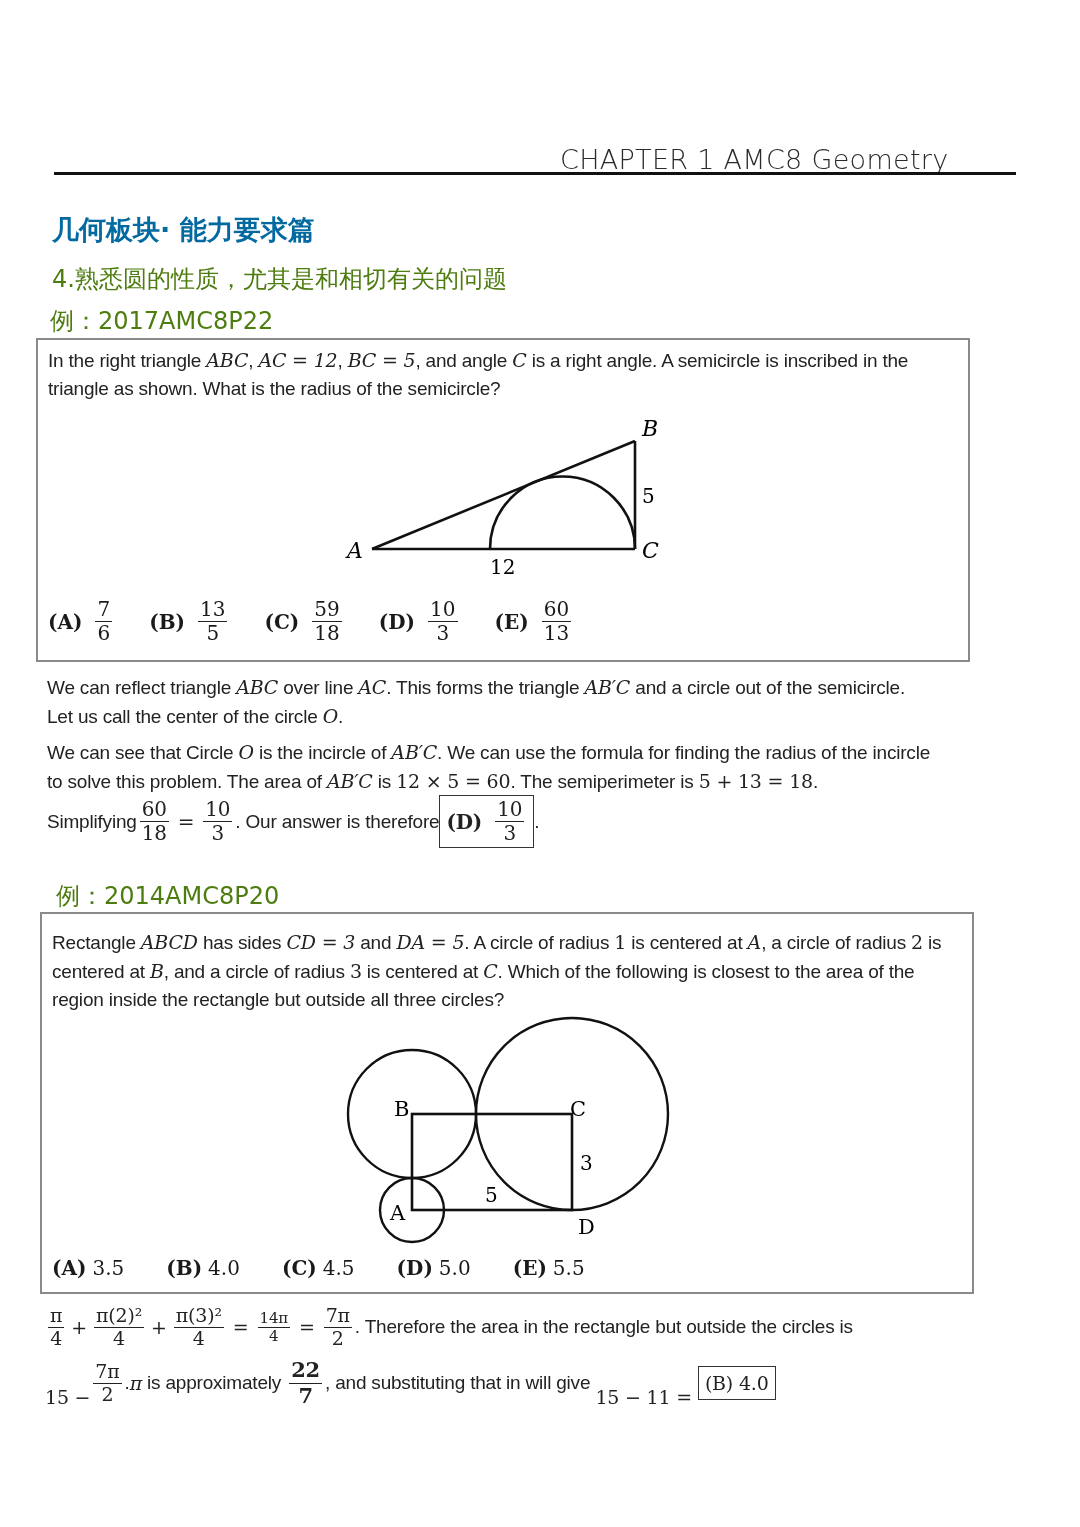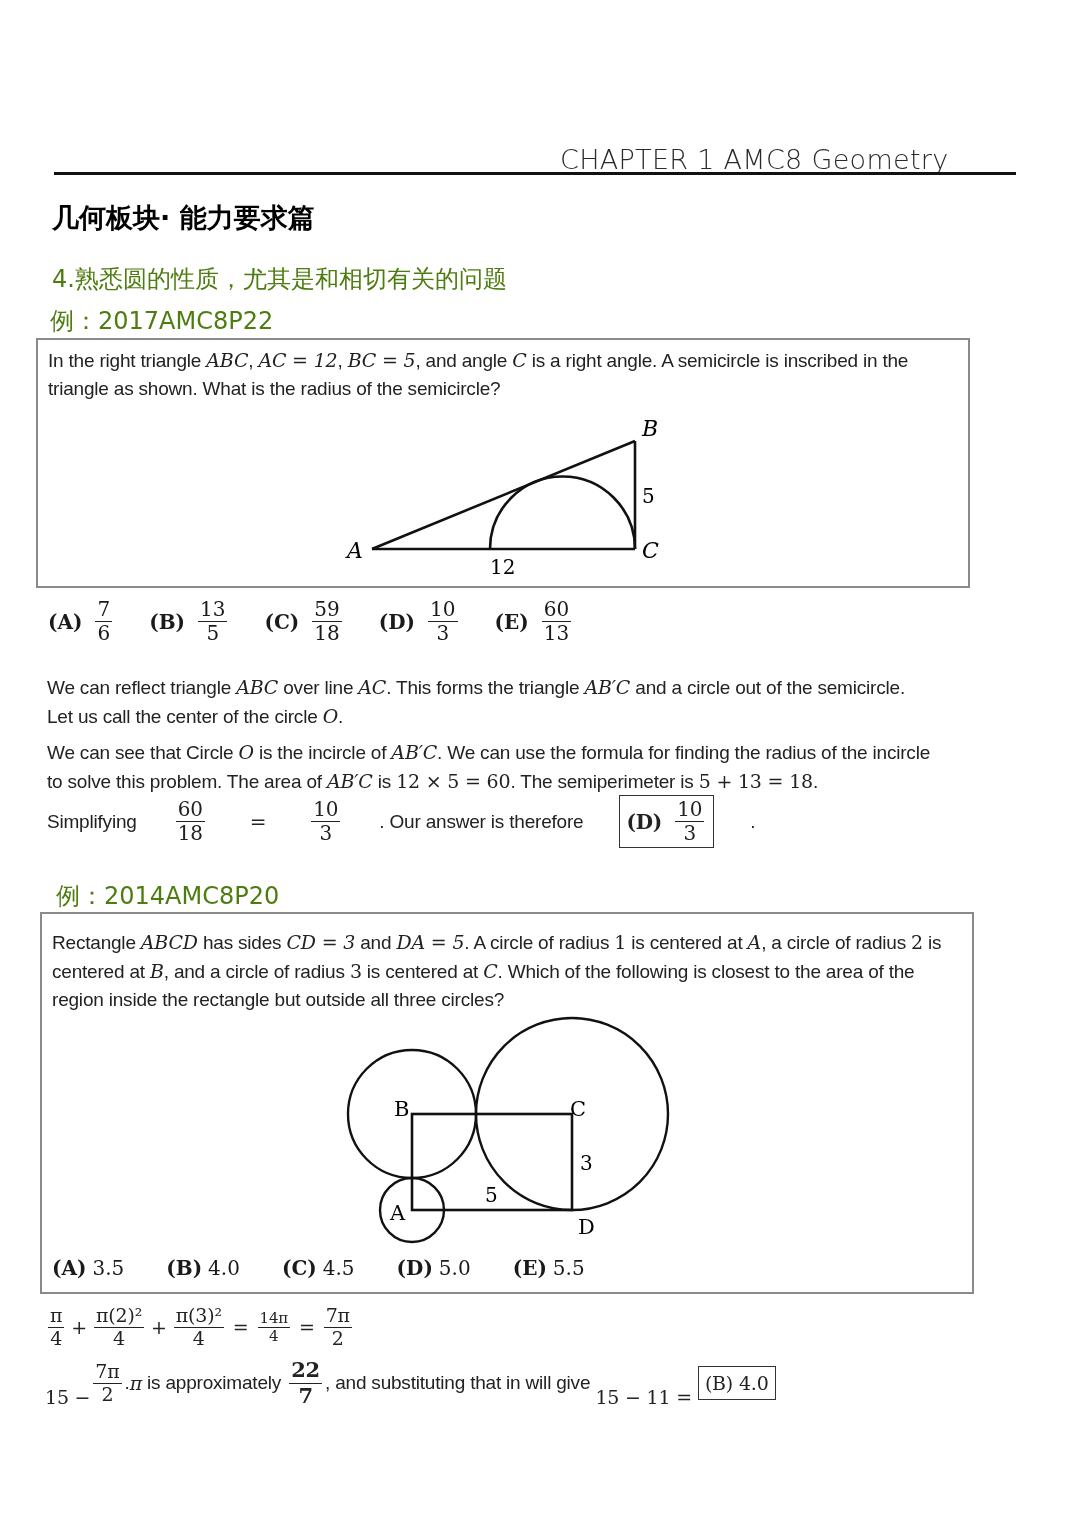--- a/index.html
+++ b/index.html
@@ -1,20 +1,20 @@
 <!DOCTYPE html>
 <html><head>
 <meta charset="utf-8">
 <style>
   html, body { margin: 0; padding: 0; background: #ffffff; }
   body { width: 1080px; height: 1527px; position: relative; overflow: hidden; color: #1a1a1a; font-family: "DejaVu Sans", sans-serif; }
   .abs { position: absolute; }
   .chapter { left: 560px; top: 128px; font-size: 27px; font-weight: 300; color: #2a2a2a; letter-spacing: 0.3px; font-family: "DejaVu Sans", sans-serif; margin-top: 16px; }
   .chapter-rule { left: 54px; top: 172px; width: 962px; height: 3px; background: #111; }
-  .sec-title { left: 52px; top: 200px; font-size: 27px; font-weight: bold; color: #000000; font-family: "DejaVu Sans", sans-serif; }
+  .sec-title { left: 52px; top: 212px; font-size: 27px; font-weight: bold; color: #0369a1; font-family: "DejaVu Sans", sans-serif; }
   .sub { font-size: 24px; color: #4d7c0f; font-family: "DejaVu Sans", sans-serif; }
   .problem-box { border: 2px solid #8a8a8a; box-sizing: border-box; }
   .ptext { font-family: "Liberation Sans", sans-serif; font-size: 19px; line-height: 28px; color: #222; letter-spacing: -0.2px; }
   .m { font-family: "DejaVu Serif", serif; font-style: italic; }
   .mr { font-family: "DejaVu Serif", serif; margin-top: 28px; }
   .choices { display: flex; align-items: center; font-family: "DejaVu Serif", serif; font-size: 20px; }
   .choice { display: flex; align-items: center; margin-right: 34px; }
   .choice .lbl { font-weight: bold; margin-right: 10px; }
   .frac { display: inline-flex; flex-direction: column; align-items: center; vertical-align: middle; font-family: "DejaVu Serif", serif; margin: 0 3px; }
   .frac .num { padding: 0 2px; border-bottom: 1.6px solid #222; line-height: 1.15; }
@@ -25,21 +25,21 @@
 </head>
 <body>
 
 <div class="abs chapter">CHAPTER 1 AMC8 Geometry</div>
 <div class="abs chapter-rule"></div>
 
 <div class="abs sec-title">几何板块· 能力要求篇</div>
 <div class="abs sub" style="left:52px; top:263px;">4.熟悉圆的性质，尤其是和相切有关的问题</div>
 <div class="abs sub" style="left:50px; top:305px;">例：2017AMC8P22</div>
 
-<div class="abs problem-box" style="left:36px; top:338px; width:934px; height:250px;">
+<div class="abs problem-box" style="left:36px; top:338px; width:934px; height:324px;">
   <div class="ptext abs" style="left:10px; top:6px; width:905px;">
     <span>In the right triangle </span><span class="m">ABC</span><span>, </span><span class="m">AC = 12</span><span>, </span><span class="m">BC = 5</span><span>, and angle </span><span class="m">C</span><span> is a right angle. A semicircle is inscribed in the triangle as shown. What is the radius of the semicircle?</span>
   </div>
 
   <svg class="abs" style="left:0; top:0;" width="930" height="320">
     <line x1="334" y1="209" x2="597" y2="101" stroke="#111" stroke-width="2.6"></line>
     <line x1="597" y1="101" x2="597" y2="209" stroke="#111" stroke-width="2.6"></line>
     <line x1="334" y1="209" x2="597" y2="209" stroke="#111" stroke-width="2.6"></line>
     <path d="M 452 209 A 72 72 0 0 1 597 209" fill="none" stroke="#111" stroke-width="2.6"></path>
     <text x="604" y="96" font-size="22" font-style="italic">B</text>
@@ -87,21 +87,21 @@
       </div>
   </div>
 </div>
 
 <div class="abs ptext" style="left:47px; top:673px; width:880px;">
   <span>We can reflect triangle </span><span class="m">ABC</span><span> over line </span><span class="m">AC</span><span>. This forms the triangle </span><span class="m">AB′C</span><span> and a circle out of the semicircle. Let us call the center of the circle </span><span class="m">O</span><span>.</span>
 </div>
 <div class="abs ptext" style="left:47px; top:738px; width:890px;">
   <span>We can see that Circle </span><span class="m">O</span><span> is the incircle of </span><span class="m">AB′C</span><span>. We can use the formula for finding the radius of the incircle to solve this problem. The area of </span><span class="m">AB′C</span><span> is </span><span class="mr">12 × 5 = 60</span><span>. The semiperimeter is </span><span class="mr">5 + 13 = 18</span><span>.</span>
 </div>
-<div class="abs ptext" style="left:47px; top:795px; display:flex; align-items:center; font-size:19px;gap:36px;">
+<div class="abs ptext" style="left:47px; top:795px; display:flex; align-items:center; font-size:19px;">
   <span>Simplifying </span>
   <span class="frac" style="font-size:20px;">
       <span class="num">60</span>
       <span class="den">18</span>
     </span>
   <span class="mr" style="margin:0 6px; font-size:20px;">=</span>
   <span class="frac" style="font-size:20px;">
       <span class="num">10</span>
       <span class="den">3</span>
     </span>
@@ -178,20 +178,21 @@
   <span class="mr" style="margin:0 6px; font-size:19px;">=</span>
   <span class="frac" style="font-size:15px;">
       <span class="num">14π</span>
       <span class="den">4</span>
     </span>
   <span class="mr" style="margin:0 6px; font-size:19px;">=</span>
   <span class="frac" style="font-size:19px;">
       <span class="num">7π</span>
       <span class="den">2</span>
     </span>
+  <span>. Therefore the area in the rectangle but outside the circles is</span>
 </div>
 <div class="abs ptext" style="left:45px; top:1355px; display:flex; align-items:center;">
   <span class="mr" style="font-size:19px;">15 −</span>
   <span class="frac" style="font-size:19px;">
       <span class="num">7π</span>
       <span class="den">2</span>
     </span>
   <span>. </span>
   <span class="m">π</span>
   <span style="white-space:pre;"> is approximately </span>

